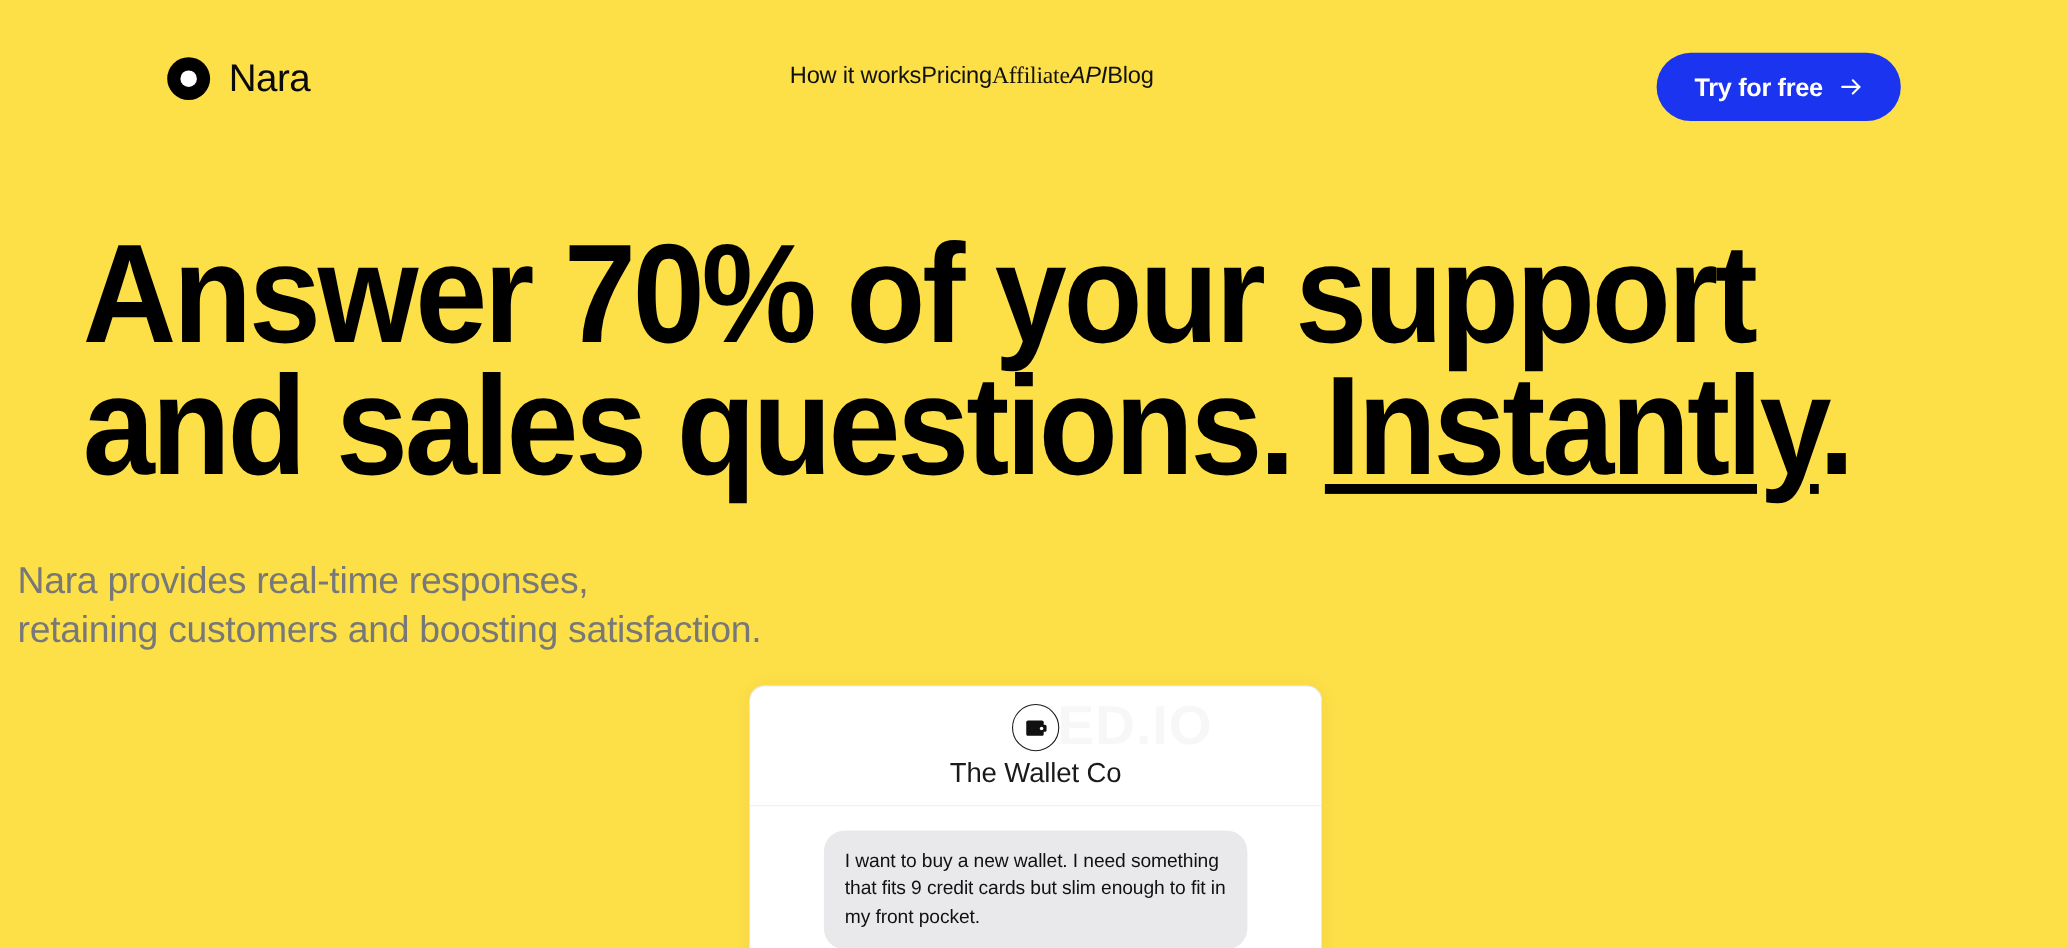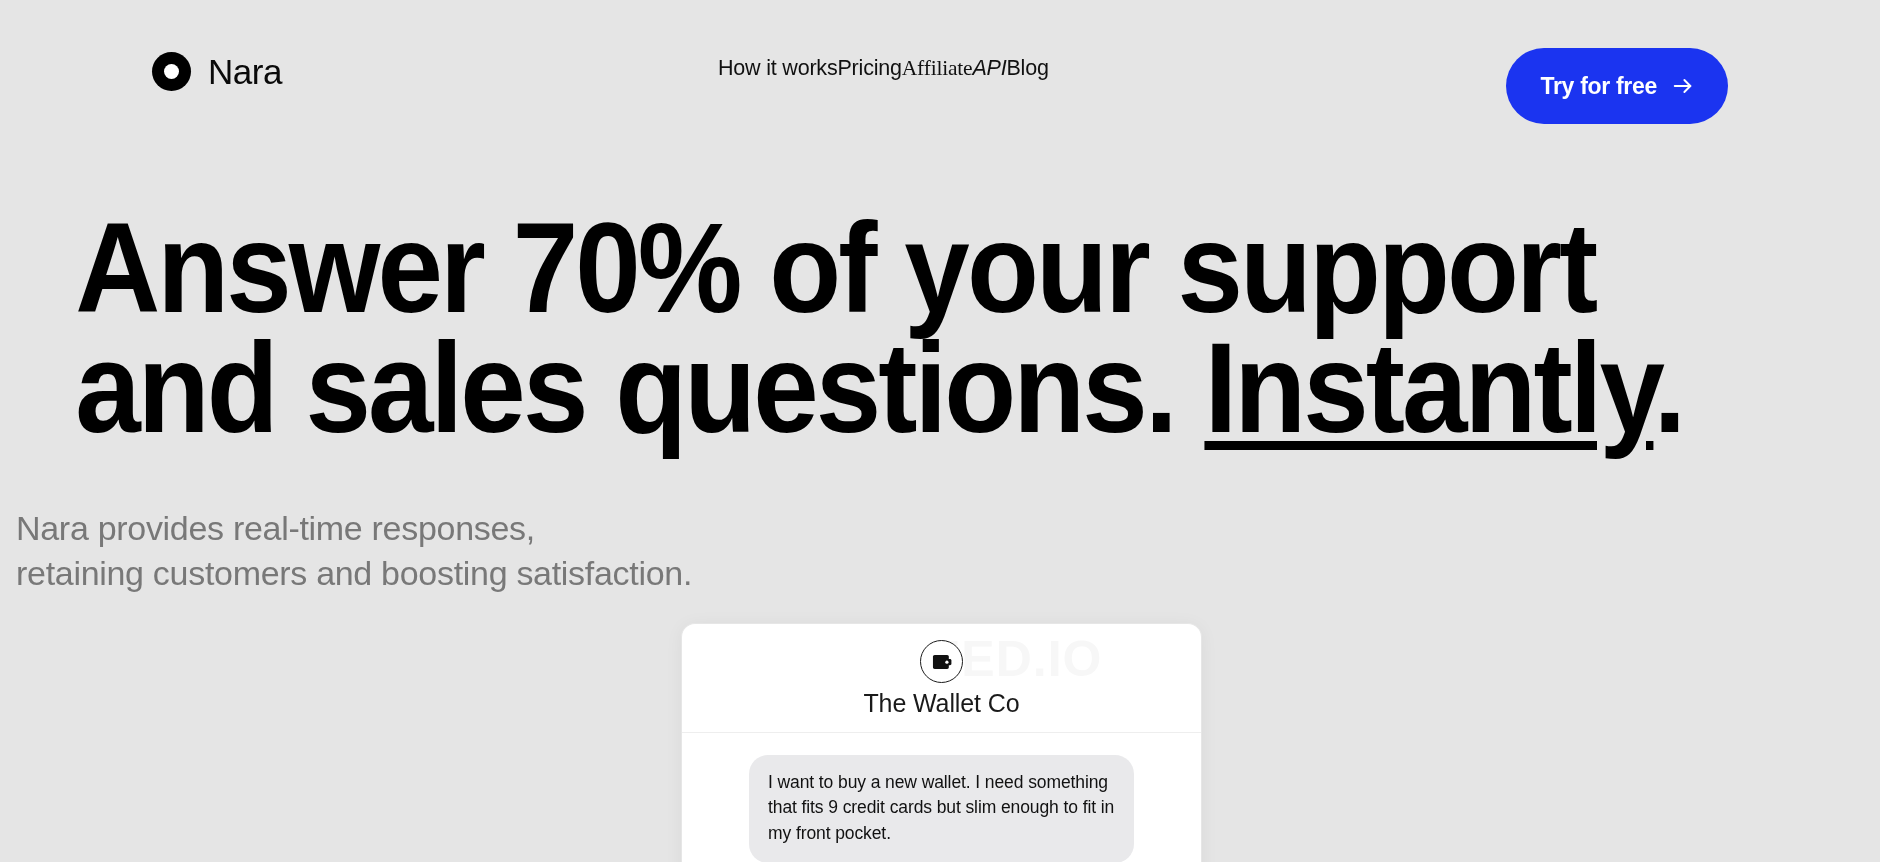--- a/index.html
+++ b/index.html
@@ -13,21 +13,21 @@
     overflow: hidden;
     font-family: "Liberation Sans", sans-serif;
     color: #000000;
     -webkit-font-smoothing: antialiased;
   }
 
   .page {
     position: relative;
     width: 1880px;
     height: 862px;
-    background: #e5e5e5;
+    background: #fde047;
   }
 
   
   .header {
     position: absolute;
     top: 0;
     left: 0;
     width: 1880px;
     height: 140px;
     display: flex;
@@ -88,21 +88,21 @@
   .nav-link + .nav-link { margin-left: 0; }
   .nav-gap-1 { margin-left: 78px; }
   .nav-gap-2 { margin-left: 77px; font-family: Liberation Serif, serif; }
   .nav-gap-3 { margin-left: 76px; font-style: italic; }
   .nav-gap-4 { margin-left: 73px; }
 
   .cta {
     position: absolute;
     right: 152px;
     top: 48px;
-    height: 76px;
+    height: 62px;
     padding: 0 34px;
     border: none;
     border-radius: 40px;
     background: #1b34f0;
     color: #ffffff;
     display: flex;
     align-items: center;
     gap: 15px;
     cursor: pointer;
     font-family: "Liberation Sans", sans-serif;

